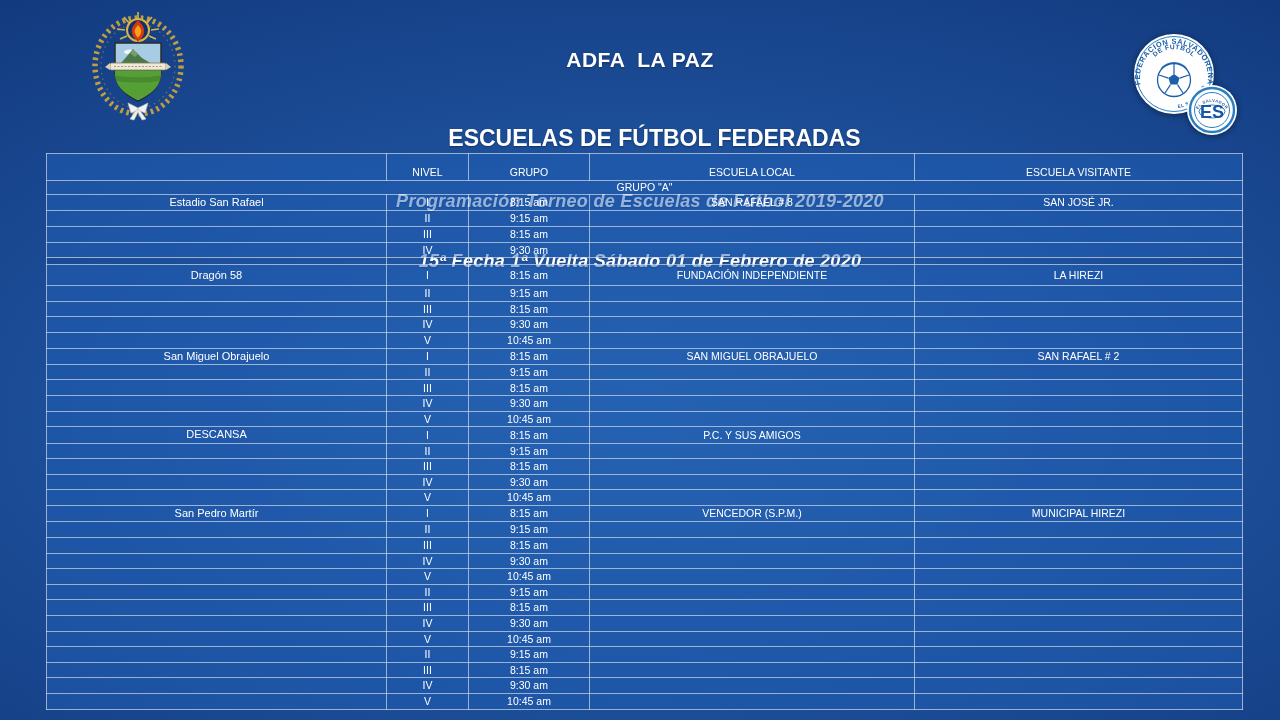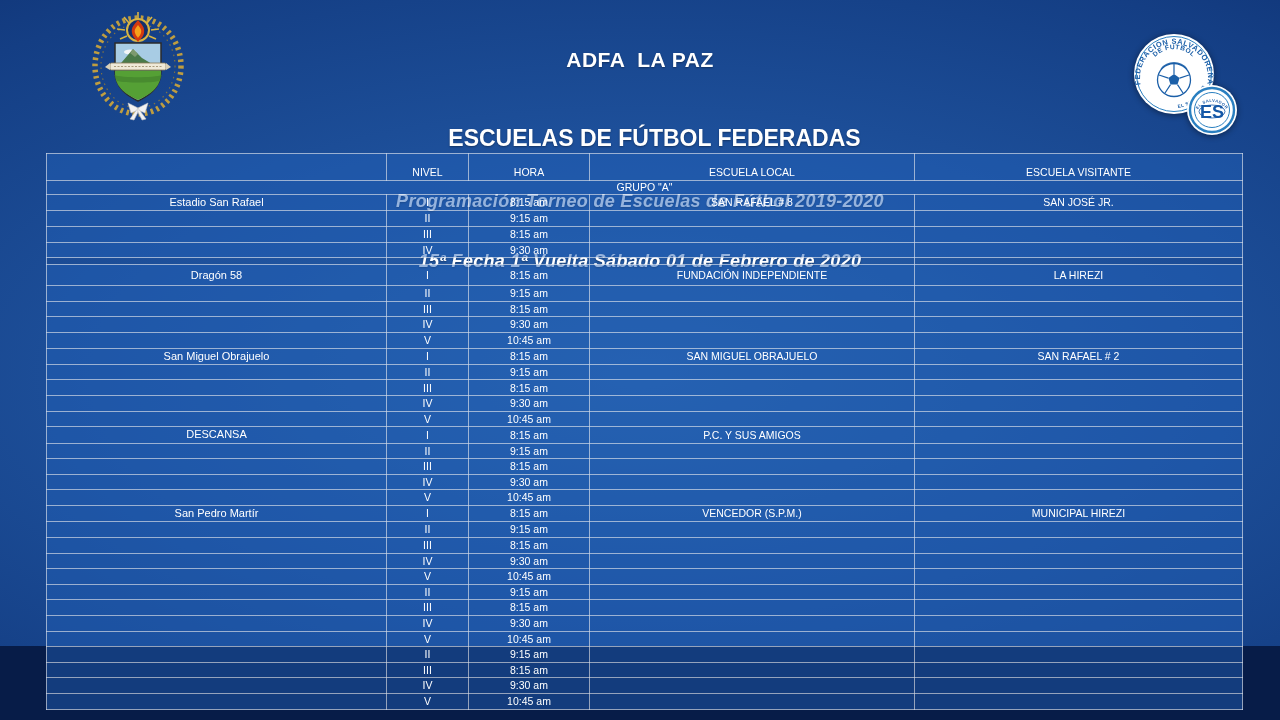--- a/index.html
+++ b/index.html
@@ -2,21 +2,21 @@
 <html><head>
 <meta charset="utf-8">
 <style>
   html,body{margin:0;padding:0;}
   body{
     width:1280px;height:720px;overflow:hidden;
     font-family:"Liberation Sans","DejaVu Sans",sans-serif;
     background:#071c48;
   }
   .slide{
-    position:relative;width:1280px;height:646px;
+    position:relative;width:1280px;height:720px;
     background:
       radial-gradient(130% 115% at 50% 58%,
         #2a63ad 0%, #1e519c 30%, #143e84 58%, #0c2c6a 80%, #081f50 95%, #06193f 100%);
     color:#fff;
   }
   
   .titles{
     position:absolute;top:12px;left:0;right:0;
     text-align:center;white-space:pre-wrap;
     text-shadow:0 1px 2px rgba(0,0,0,.35);
@@ -150,21 +150,21 @@
       </g>
     </svg>
   </div>
 
   <div class="tablewrap">
     <table class="sched">
       <thead>
         <tr class="hdr">
           <th class="venue-h" style="width:333px"></th>
           <th style="width:75px">NIVEL</th>
-          <th style="width:114px">HORA</th>
+          <th style="width:114px">GRUPO</th>
           <th style="width:318px">ESCUELA LOCAL</th>
           <th style="width:321px">ESCUELA VISITANTE</th>
         </tr>
       </thead>
       <tbody>
           <tr class="group">
             <td colspan="5" class="group-cell">GRUPO "A"</td>
           </tr>
           <tr class="data">
             <td class="venue-cell">Estadio San Rafael</td>

